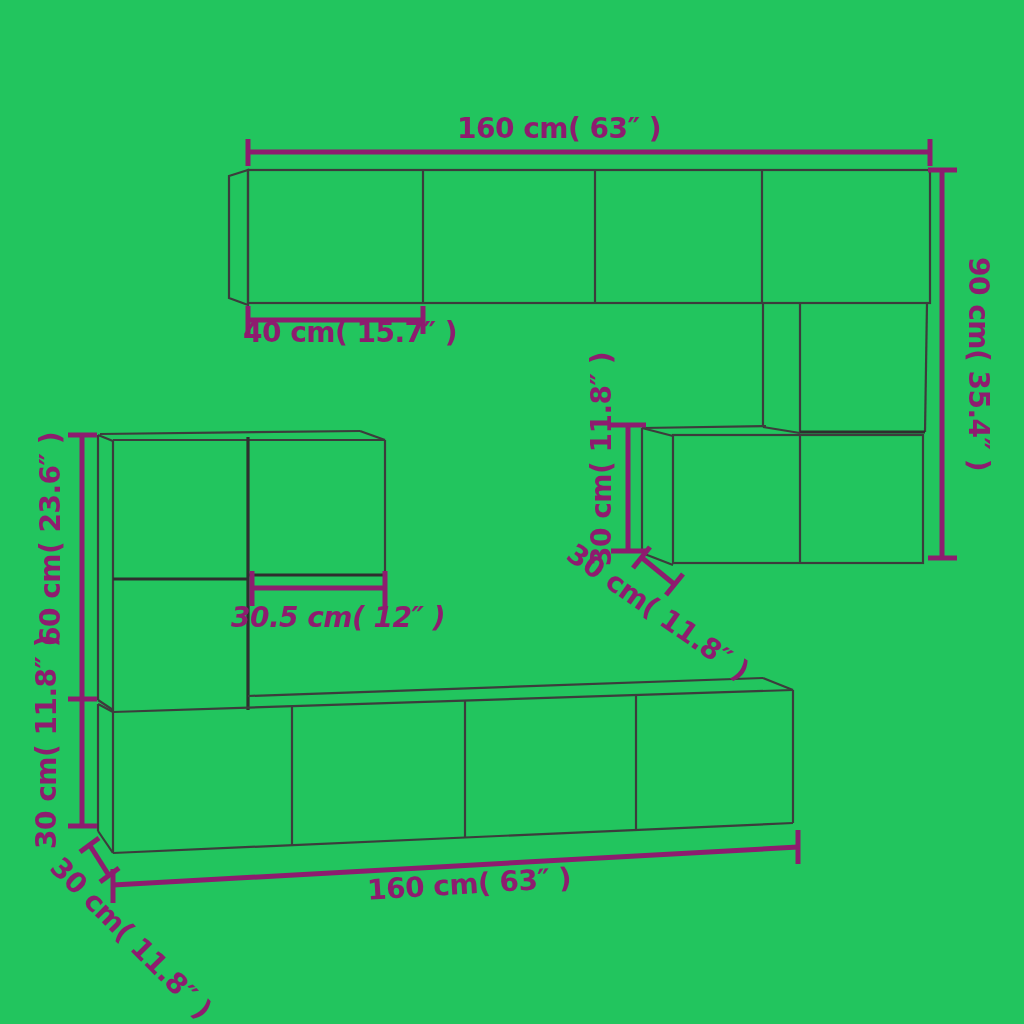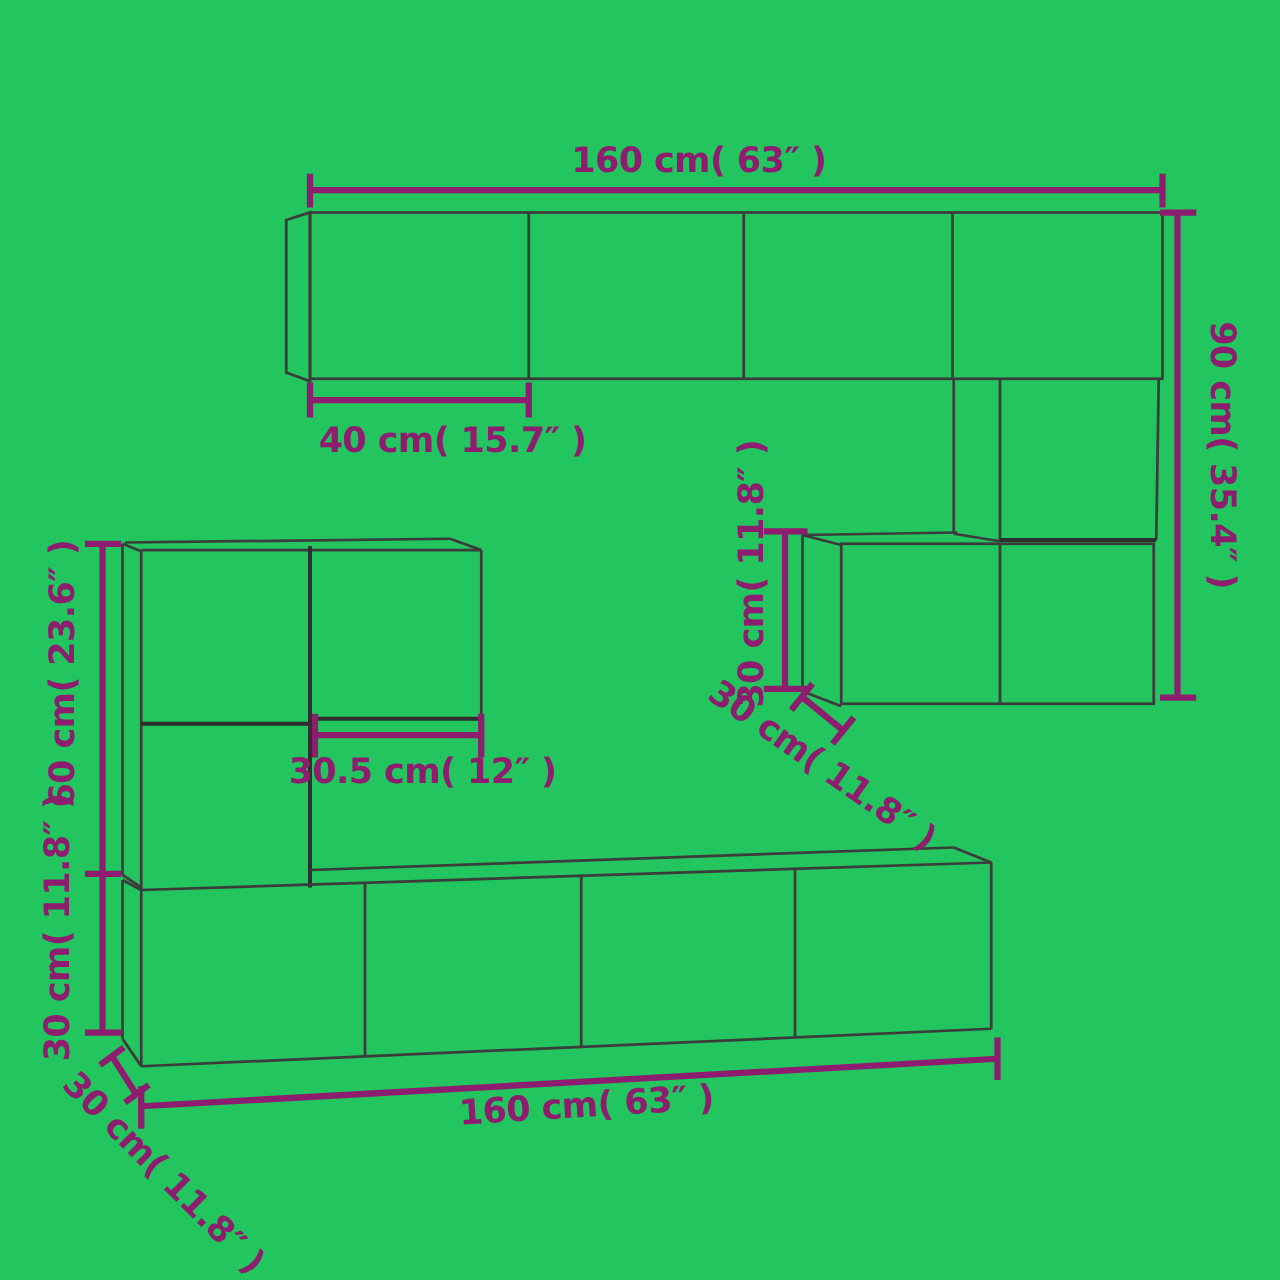--- a/index.html
+++ b/index.html
@@ -140,31 +140,31 @@
 
     <g>
       <line class="dim" x1="89" y1="844" x2="108" y2="874"></line>
       <line class="dim" x1="80" y1="852" x2="99" y2="838"></line>
       <line class="dim" x1="100" y1="882" x2="119" y2="868"></line>
     </g>
   </svg>
 
   <div class="dim-label" style="left:559px;top:128px;">160 cm( 63″ )</div>
 
-  <div class="dim-label" style="left:350px;top:352px;margin-left:12px;">40 cm( 15.7″ )</div>
+  <div class="dim-label" style="left:350px;top:332px;">40 cm( 15.7″ )</div>
 
   <div class="dim-label" style="left:978px;top:364px;--r:90deg;">90 cm( 35.4″ )</div>
 
   <div class="dim-label" style="left:601px;top:459px;--r:-90deg;">30 cm( 11.8″ )</div>
 
   <div class="dim-label" style="left:658px;top:612px;--r:35deg;">30 cm( 11.8″ )</div>
 
   <div class="dim-label" style="left:50px;top:539px;--r:-90deg;">60 cm( 23.6″ )</div>
 
   <div class="dim-label" style="left:46px;top:742px;--r:-90deg;">30 cm( 11.8″ )</div>
 
-  <div class="dim-label" style="left:338px;top:617px;">30.5 cm( 12″ )</div>
+  <div class="dim-label" style="left:338px;top:617px;font-style:italic;">30.5 cm( 12″ )</div>
 
   <div class="dim-label" style="left:469px;top:884px;--r:-3.5deg;">160 cm( 63″ )</div>
 
   <div class="dim-label" style="left:131px;top:938px;--r:45deg;">30 cm( 11.8″ )</div>
 
 </div>
 
 </body></html>

